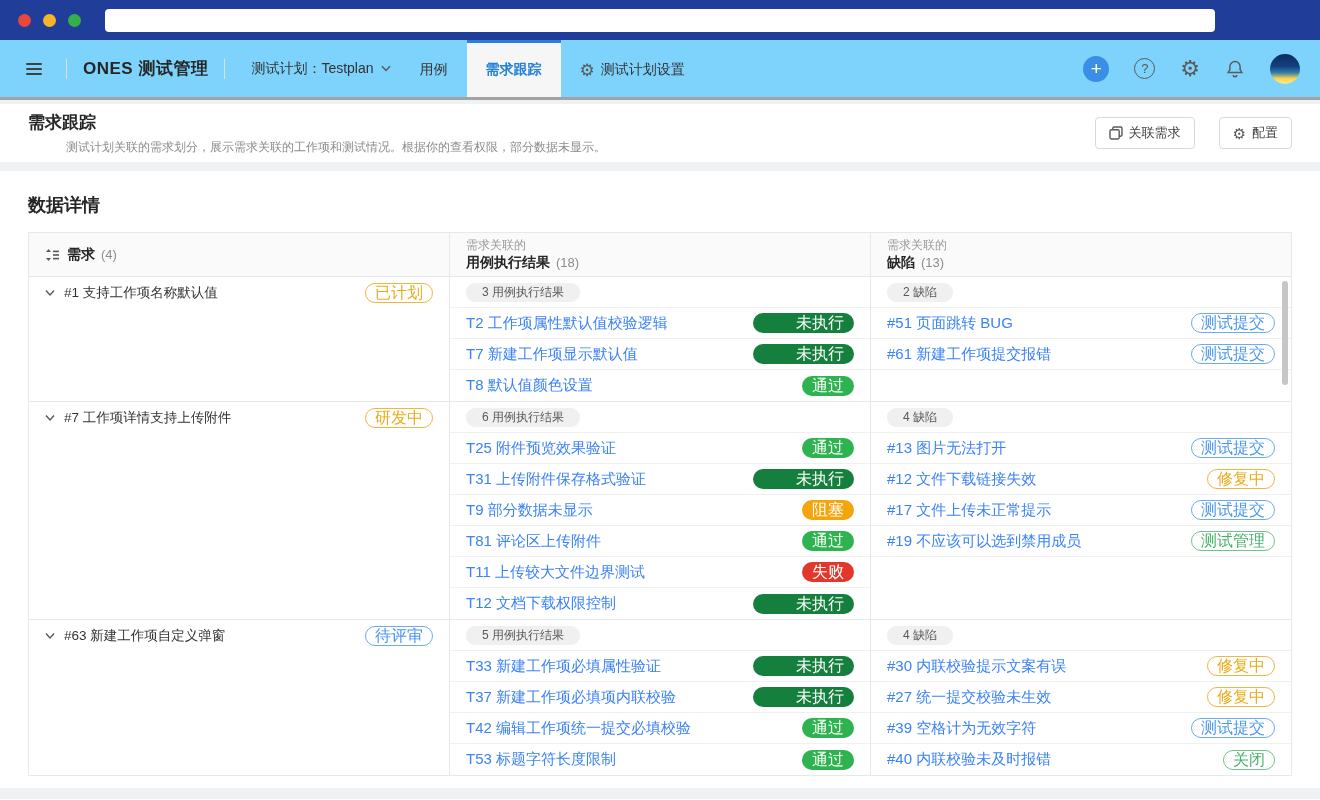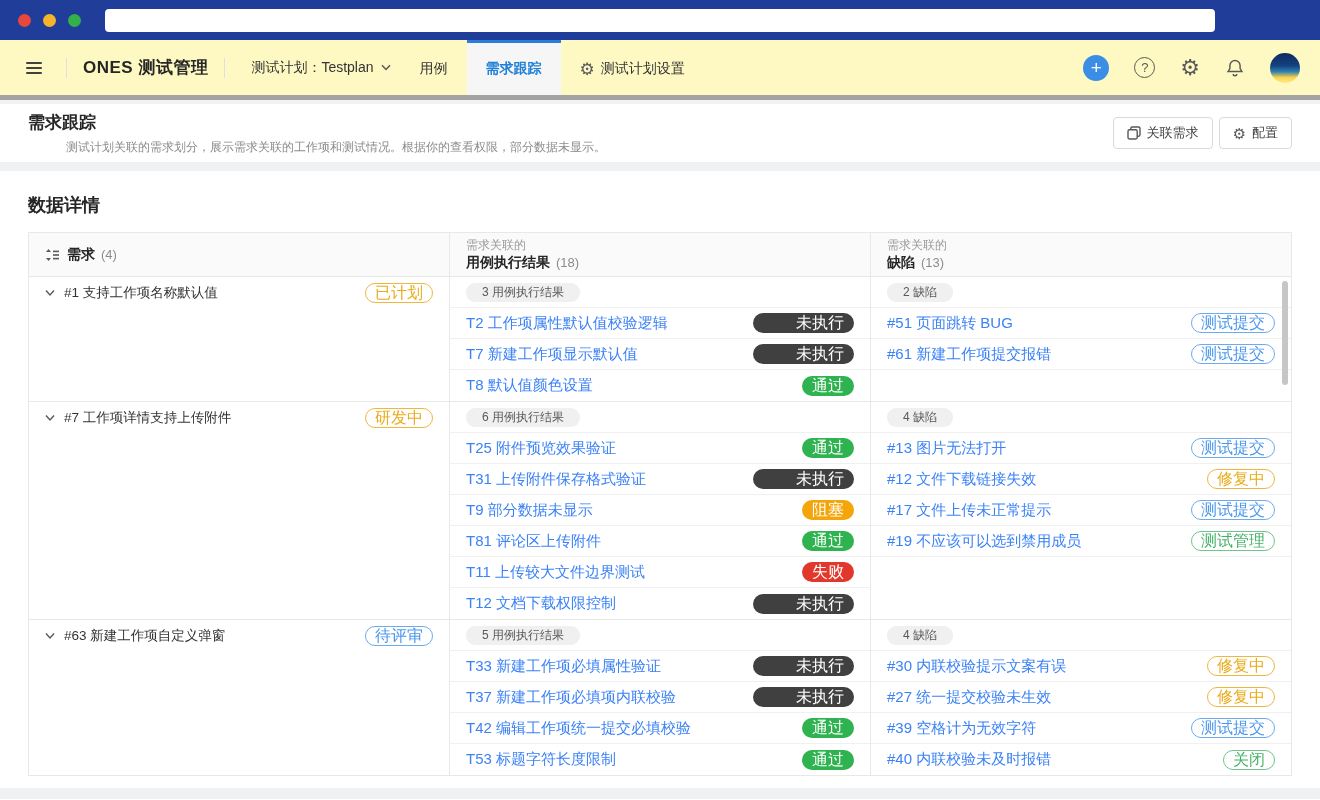--- a/index.html
+++ b/index.html
@@ -10,42 +10,42 @@
   }
   
   .browser-bar{height:40px;background:#1f3d99;display:flex;align-items:center;padding:0 18px;box-sizing:border-box;}
   .lights{display:flex;gap:12px;margin-right:24px;}
   .light{width:13px;height:13px;border-radius:50%;}
   .light.red{background:#e8483c;}
   .light.yellow{background:#f6b42a;}
   .light.green{background:#33b04a;}
   .address-bar{flex:0 0 1090px;height:23px;background:#fff;border-radius:4px;border:none;outline:none;padding:0 10px;font-size:12px;color:#333;}
   
-  .topnav{height:60px;background:#fef9c3;border-bottom:5px solid #a3a3a3;display:flex;align-items:stretch;padding:0 12px 0 18px;box-sizing:border-box;}
+  .topnav{height:60px;background:#7dd3fc;border-bottom:3px solid #a3a3a3;display:flex;align-items:stretch;padding:0 12px 0 18px;box-sizing:border-box;}
   .nav-item{display:flex;align-items:center;}
   .hamburger{flex-direction:column;justify-content:center;gap:3px;padding:0 8px;cursor:pointer;}
   .hamburger i{display:block;width:16px;height:2px;background:#404040;border-radius:1px;}
   .nav-divider{width:1px;height:20px;background:#e0e0e0;align-self:center;margin:0 16px;}
   .product-title{font-size:17px;font-weight:bold;color:#262626;letter-spacing:.5px;}
   .plan-select{gap:7px;font-size:14px;color:#333;padding:0 10px;cursor:pointer;}
   .tab{padding:0 19px;font-size:14px;color:#333;border-top:3px solid transparent;box-sizing:border-box;cursor:pointer;gap:6px;}
   .tab.active{color:#2180d8;background:#f6f6f6;border-top-color:#2b7fd9;font-weight:bold;}
   .gear-glyph{font-size:17px;color:#595959;line-height:1;}
   .nav-right{margin-left:auto;display:flex;align-items:center;gap:25px;padding-right:8px;}
   .plus-btn{width:26px;height:26px;border-radius:50%;background:#3a8ee6;color:#fff;display:flex;align-items:center;justify-content:center;font-size:19px;line-height:1;cursor:pointer;padding-bottom:1px;box-sizing:border-box;}
   .help-btn{width:21px;height:21px;border-radius:50%;border:1.6px solid #595959;display:flex;align-items:center;justify-content:center;font-size:13px;color:#595959;box-sizing:border-box;cursor:pointer;}
   .icon-gear-big{font-size:22px;color:#595959;cursor:pointer;line-height:1;}
   .avatar{width:30px;height:30px;border-radius:50%;background:linear-gradient(to bottom,#0d2b60 0%,#14417f 42%,#2e7fae 62%,#ffd24a 82%,#ffe98c 100%);cursor:pointer;}
   
   .gap{background:#f0f1f3;}
   .page-header{background:#fff;height:58px;box-sizing:border-box;padding:11px 28px;display:flex;align-items:center;}
   .ph-text{display:flex;flex-direction:column;gap:5px;}
   .ph-title{font-size:17px;font-weight:bold;color:#262626;}
   .ph-desc{font-size:12px;color:#8c8c8c;margin-left:38px;}
-  .ph-actions{margin-left:auto;display:flex;gap:6px;}
+  .ph-actions{margin-left:auto;display:flex;gap:24px;}
   .btn{height:32px;border:1px solid #d9d9d9;border-radius:4px;background:#fff;display:flex;align-items:center;gap:6px;padding:0 13px;font-size:13px;color:#404040;cursor:pointer;}
   .main{background:#fff;height:617px;box-sizing:border-box;padding:22px 28px 0;}
   .section-title{font-size:18px;font-weight:bold;color:#262626;margin:0 0 15px;}
   
   .table{border:1px solid #e8e8e8;position:relative;background:#fff;}
   .thead{display:flex;background:#fafafa;border-bottom:1px solid #e8e8e8;height:44px;box-sizing:border-box;}
   .th{flex:1 1 0;box-sizing:border-box;padding:5px 16px;display:flex;flex-direction:column;justify-content:center;}
   .th + .th{border-left:1px solid #e8e8e8;}
   .th-super{font-size:12px;color:#9a9a9a;line-height:16px;}
   .th-main{font-size:14px;color:#262626;font-weight:bold;line-height:19px;display:flex;align-items:center;gap:6px;}
@@ -56,21 +56,21 @@
   .gcell{flex:1 1 0;box-sizing:border-box;display:flex;flex-direction:column;}
   .gcell + .gcell{border-left:1px solid #e8e8e8;}
   .req-line{height:31px;display:flex;align-items:center;gap:9px;padding:0 16px;}
   .req-caret{display:flex;align-items:center;cursor:pointer;}
   .req-title{font-size:13.5px;color:#333;flex:1;white-space:nowrap;overflow:hidden;}
   .subrow{height:31px;box-sizing:border-box;display:flex;align-items:center;padding:0 16px;border-bottom:1px solid #f0f0f0;}
   .subrow.no-b{border-bottom:none;}
   .rtitle{flex:1;font-size:15px;color:#3b82f6;white-space:nowrap;overflow:hidden;}
   .chip{background:#f0f0f0;color:#595959;font-size:12px;line-height:17px;padding:1px 16px;border-radius:9px;white-space:nowrap;}
   .badge{font-size:16px;line-height:16px;padding:2px 10px;border-radius:11px;white-space:nowrap;}
-  .b-solid-blue{background:#404040;color:#fff;padding-left:43px;}
+  .b-solid-blue{background:#15803d;color:#fff;padding-left:43px;}
   .b-solid-green{background:#2eb350;color:#fff;}
   .b-solid-amber{background:#f3a50a;color:#fff;}
   .b-solid-red{background:#e2382c;color:#fff;}
   .b-outline-blue{color:#4a97ed;border:1px solid #6daaf0;background:#fff;padding:1px 9px;}
   .b-outline-amber{color:#e9ab18;border:1px solid #eeb742;background:#fff;padding:1px 9px;}
   .b-outline-green{color:#45b268;border:1px solid #6fc489;background:#fff;padding:1px 9px;}
   .scroll-thumb{position:absolute;right:3px;top:48px;width:6px;height:104px;border-radius:3px;background:#c6c6c6;}
   .bottom-fill{background:#f0f1f3;height:11px;}
 </style>
 </head>

